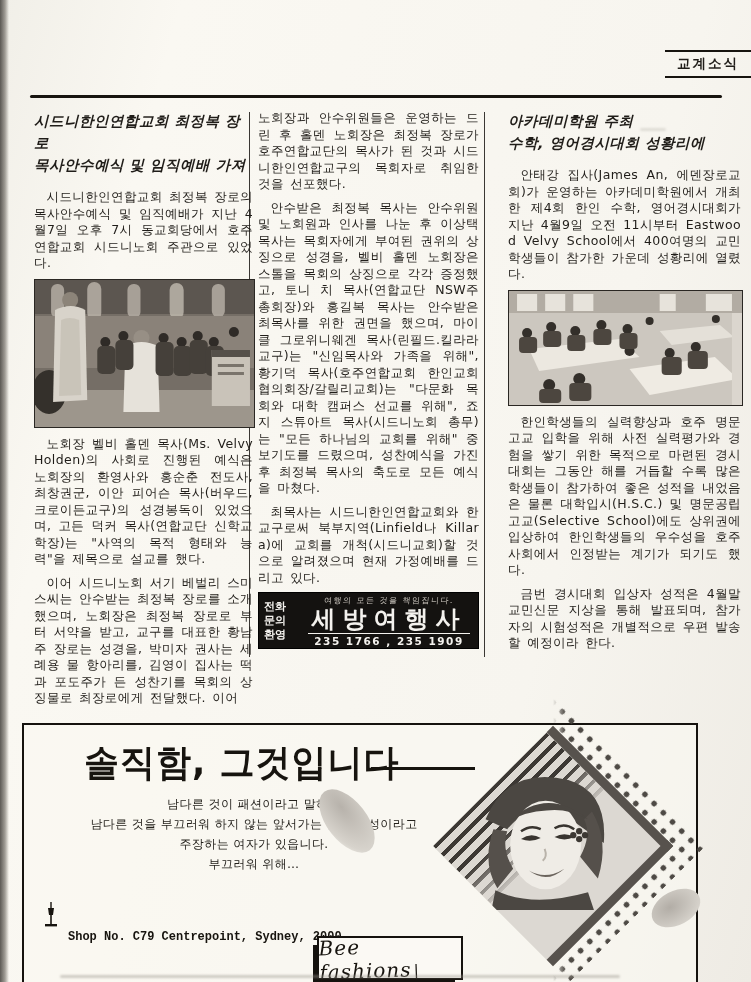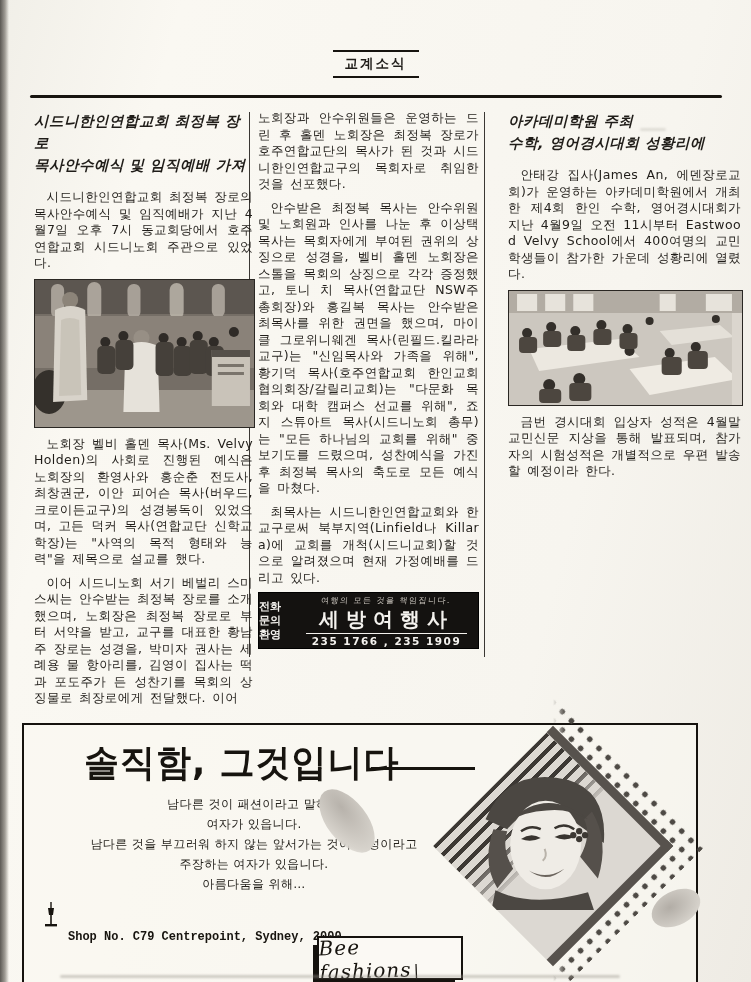--- a/index.html
+++ b/index.html
@@ -4,21 +4,21 @@
 <style>
   html,body{margin:0;padding:0;background:#e9e7e1;}
   .page{position:relative;width:751px;height:982px;margin:0 auto;overflow:hidden;
         background:linear-gradient(105deg,#f1efe8,#faf8f2 18%,#f7f5ef 70%,#eeebe4);
         font-family:"DejaVu Sans",sans-serif;color:#201d19;}
   .edge-left{position:absolute;left:0;top:0;width:9px;height:100%;
              background:linear-gradient(to right,#35322e,#8a867f 55%,rgba(255,255,255,0));opacity:.8;}
   .smudge{position:absolute;background:#9b968d;opacity:.45;border-radius:3px;filter:blur(1px);}
 
   
-  .section-label-wrap{position:absolute;top:50px;left:0;width:100%;text-align:center;font-family:Liberation Mono, monospace;}
+  .section-label-wrap{position:absolute;top:50px;left:0;width:100%;text-align:right;font-family:Liberation Mono, monospace;}
   .section-label{display:inline-block;border-top:2px solid #17140f;border-bottom:2px solid #17140f;
                  padding:3px 12px;font-size:13.5px;font-weight:bold;letter-spacing:2px;}
   .main-rule{position:absolute;top:95px;left:30px;width:692px;height:3px;background:#17140f;border-radius:2px;}
 
   
   .col{position:absolute;top:110px;}
   .col1{left:34px;width:219px;}
   .col2{left:258px;width:221px;}
   .col3{left:492px;width:233px;margin-left:16px;}
   .vsep{position:absolute;top:112px;width:1px;height:545px;background:#3a3733;}
@@ -28,24 +28,24 @@
              letter-spacing:.5px;margin:0 0 13px 0;}
   .col p{margin:0 0 7px 0;font-size:12.5px;line-height:16.5px;text-align:justify;
          word-break:break-all;letter-spacing:.4px;word-spacing:2px;text-indent:1em;}
   .col p.noindent{text-indent:0;}
   .photo{display:block;width:100%;border:1px solid #2a2723;margin:3px 0 8px 0;background:#878079;}
 
   
   .sebang{position:absolute;left:258px;top:592px;width:221px;height:57px;background:#141210;
           border:1px solid #000;box-sizing:border-box;display:flex;align-items:stretch;color:#f4f2ee;}
   .sebang-left{width:36px;display:flex;flex-direction:column;justify-content:center;gap:1px;
-               font-size:11px;font-weight:bold;line-height:13px;}
+               padding-left:5px;font-size:11px;font-weight:bold;line-height:13px;}
   .sebang-right{flex:1;display:flex;flex-direction:column;align-items:center;justify-content:center;}
   .sebang-tag{font-size:8px;letter-spacing:1.5px;color:#cdc8c0;transform:skewX(-6deg);}
-  .sebang-brand{font-size:20px;font-weight:bold;letter-spacing:7px;line-height:25px;margin-top:1px;}
+  .sebang-brand{font-size:24px;font-weight:bold;letter-spacing:7px;line-height:25px;margin-top:1px;}
   .sebang-phones{font-size:10.5px;font-weight:bold;letter-spacing:1.5px;border-top:1px solid #f4f2ee;
                  padding:1px 6px 0 6px;margin-top:1px;}
 
   
   .bee-ad{position:absolute;left:22px;top:723px;width:676px;height:271px;border:2.5px solid #15120e;
           box-sizing:border-box;background:rgba(250,248,242,.6);}
   .bee-headline{position:absolute;left:60px;top:14px;font-size:35px;font-weight:800;
                 letter-spacing:1px;color:#17140f;transform:scaleY(1.05);}
   .bee-dash{position:absolute;left:347px;top:42px;width:104px;height:3px;background:#17140f;}
   .bee-copy{position:absolute;left:18px;top:72px;width:424px;text-align:center;font-size:12px;
@@ -213,33 +213,33 @@
           <rect x="84" y="38" width="18" height="16" rx="4"></rect>
         <rect x="110" y="42" width="18" height="16" rx="4"></rect>
           <rect x="152" y="66" width="20" height="18" rx="4"></rect>
         <rect x="178" y="60" width="20" height="18" rx="4"></rect>
           <rect x="60" y="92" width="22" height="18" rx="4"></rect>
         <rect x="30" y="98" width="22" height="14" rx="4"></rect>
       </g>
       <rect x="222" y="22" width="10" height="92" fill="#dbd6ce"></rect>
     </svg>
 
+    <p>한인학생들의 실력향상과 호주 명문고교 입학을 위해 사전 실력평가와 경험을 쌓기 위한 목적으로 마련된 경시대회는 그동안 해를 거듭할 수록 많은 학생들이 참가하여 좋은 성적을 내었음은 물론 대학입시(H.S.C.) 및 명문공립고교(Selective School)에도 상위권에 입상하여 한인학생들의 우수성을 호주사회에서 인정받는 계기가 되기도 했다.</p>
     <p>금번 경시대회 입상자 성적은 4월말 교민신문 지상을 통해 발표되며, 참가자의 시험성적은 개별적으로 우편 발송할 예정이라 한다.</p>
   </div>
 
   <div class="bee-ad">
     <div class="bee-headline">솔직함, 그것입니다</div>
     <div class="bee-dash"></div>
 
     <div class="bee-copy">
       <div>남다른 것이 패션이라고 말하는</div>
-      <div>여자가 있읍니다.</div>
       <div>남다른 것을 부끄러워 하지 않는 앞서가는 것이 개성이라고</div>
       <div>주장하는 여자가 있읍니다.</div>
-      <div>아름다움을 위해…</div>
+      <div>부끄러워 위해…</div>
     </div>
 
     <div class="blob blob-a"></div>
     <div class="blob blob-b"></div>
 
     <div class="dot-band"></div>
     <div class="diamond">
       <svg class="face-svg" viewBox="0 0 140 140">
         <path d="M8,48 Q30,-6 92,8 Q132,20 128,72 L100,52 Q66,16 30,58 Z" fill="#4b4742"></path>
         <path d="M116,40 Q134,70 122,108 L104,86 Q116,64 108,48 Z" fill="#55504b"></path>

